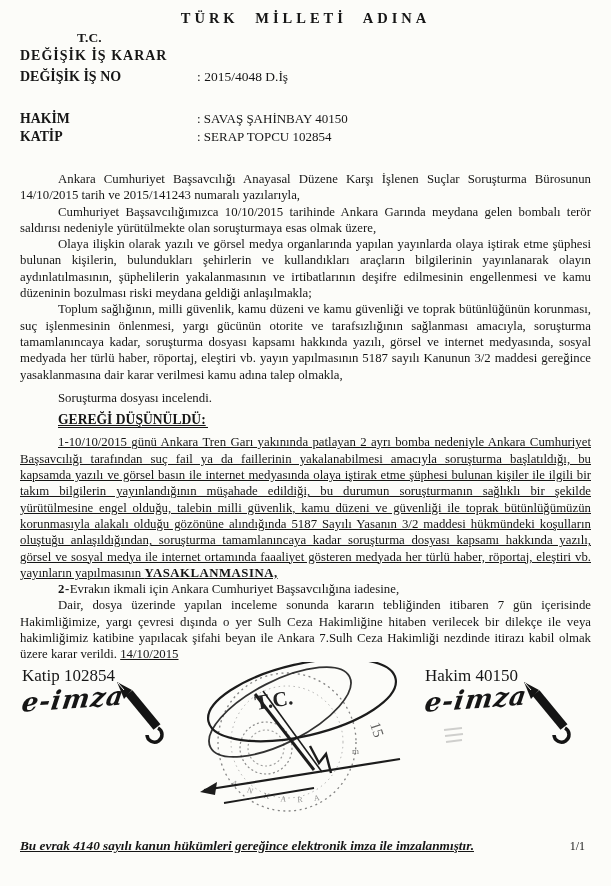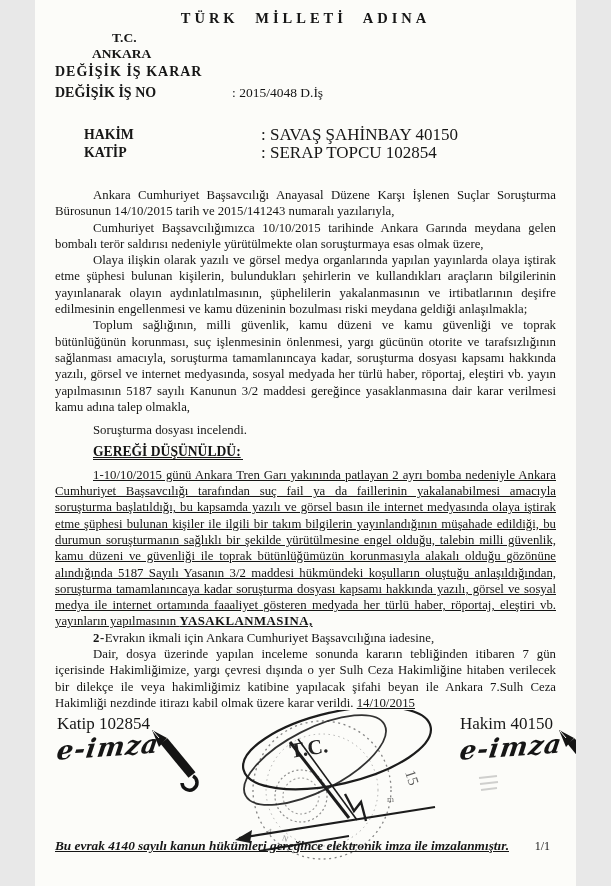--- a/index.html
+++ b/index.html
@@ -1,18 +1,18 @@
 <!DOCTYPE html>
 <html lang="tr"><head>
 <meta charset="utf-8">
 <style>
   html,body{margin:0;padding:0;background:#e8e8e8;}
   .page{
     position:relative;
-    width:541px;height:886px;
+    width:611px;height:886px;
     margin:0 auto;
     background:#fcfcf9;
     box-sizing:border-box;
     padding:8px 20px 0 20px;
     overflow:hidden;
     font-family:"Liberation Serif", serif;
     color:#161616;
   }
   .doc-title{
     text-align:center;
@@ -24,23 +24,23 @@
   }
   .hdr-tc{margin-left:57px;font-weight:bold;font-size:13.5px;line-height:16px;margin-top:3px;}
   .hdr-city{margin-left:37px;font-weight:bold;font-size:13.5px;line-height:16px;}
   .hdr-row{display:flex;justify-content:space-between;align-items:flex-end;line-height:18px;margin-top:1px;}
   .hdr-court{font-weight:bold;font-size:14px;border-bottom:1.6px solid #161616;padding-right:10px;}
   .hdr-type{font-weight:bold;font-size:14px;letter-spacing:1px;margin-right:25px;}
   .case-row{display:flex;line-height:19px;margin-top:2px;align-items:center;}
   .case-label{font-weight:bold;font-size:14px;width:177px;}
   .case-value{font-size:13.5px;}
   .officials{margin-top:24px;}
-  .off-row{display:flex;line-height:17.5px;margin-left:29px;}
+  .off-row{display:flex;line-height:17.5px;}
   .off-label{font-weight:bold;font-size:13.8px;width:177px;}
-  .off-value{font-size:17px;}
+  .off-value{font-size:13px;}
   .body-text{margin-top:26px;}
   .body-text p{
     margin:0;
     text-indent:38px;
     text-align:justify;
     font-size:12.8px;
     line-height:16.3px;
   }
   p.gap-top{margin-top:7px;}
   p.gap-top-sm{margin-top:6px;text-decoration:underline;}
@@ -80,21 +80,20 @@
   .footer-page{font-size:12px;padding-right:6px;}
 </style>
 </head>
 <body>
 
 <div class="page">
 
   <div class="doc-title">TÜRK MİLLETİ ADINA</div>
 
   <div class="hdr-tc">T.C.</div>
-  <div class="hdr-city">ANKARA</div>
 
   <div class="hdr-row">
     <span class="hdr-type">DEĞİŞİK İŞ KARAR</span>
   </div>
 
   <div class="case-row">
     <span class="case-label">DEĞİŞİK İŞ NO</span>
     <span class="case-value">: 2015/4048 D.İş</span>
   </div>
 

